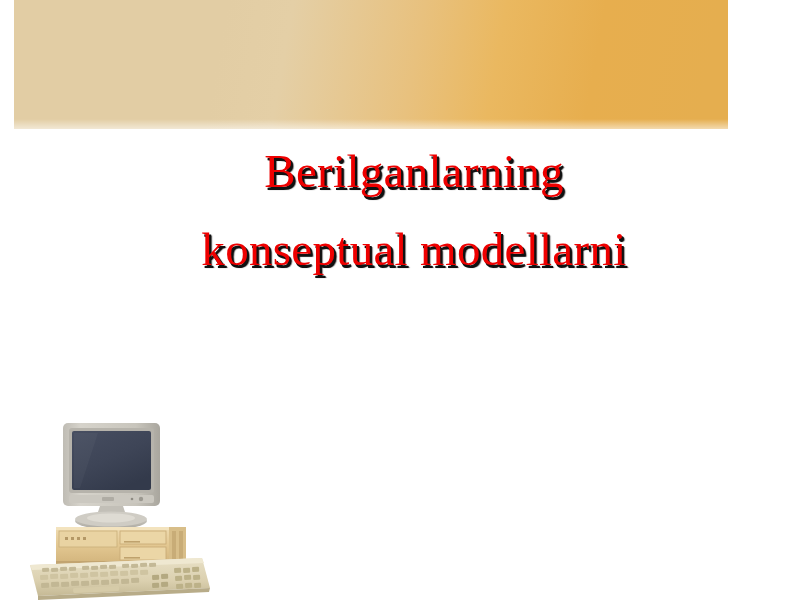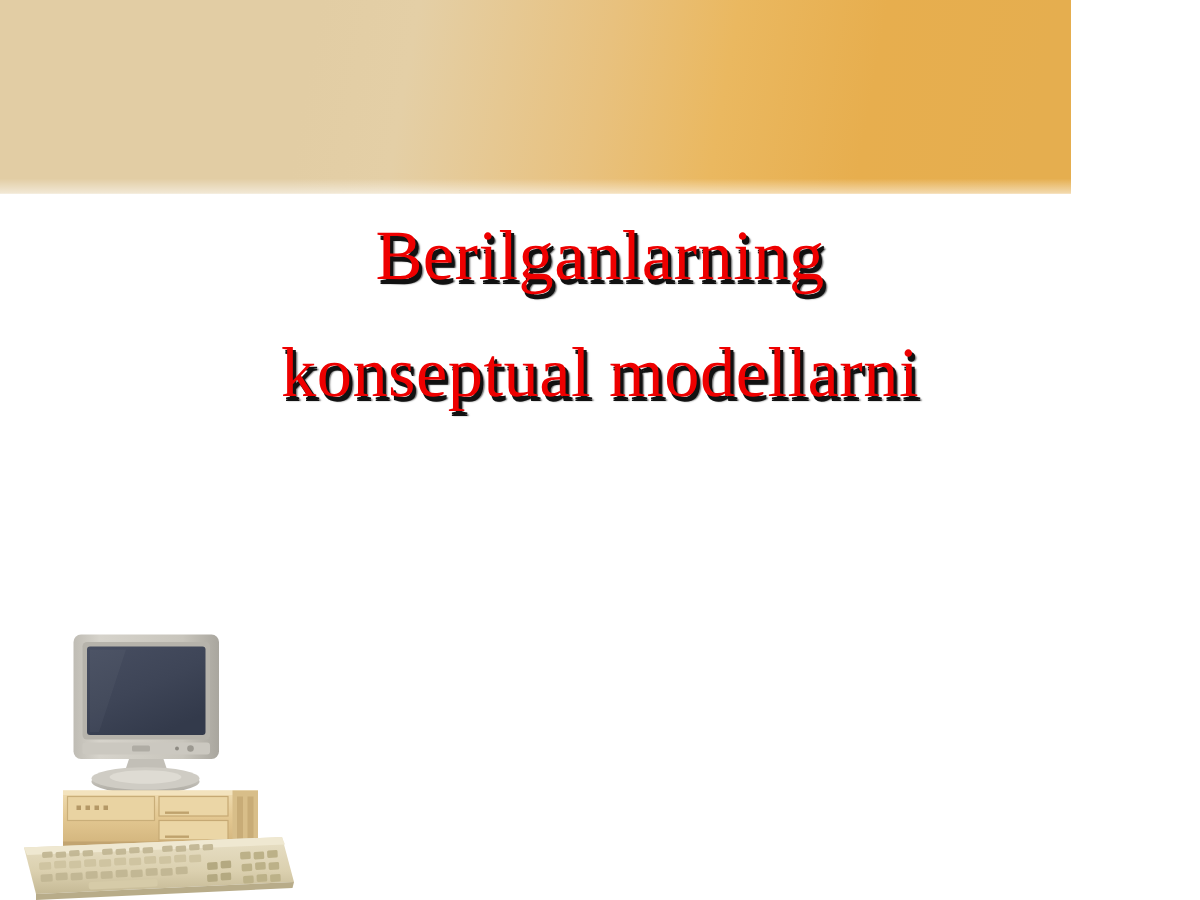--- a/index.html
+++ b/index.html
@@ -9,20 +9,21 @@
   }
   body {
     font-family: "Liberation Serif", "DejaVu Serif", serif;
   }
   .slide {
     position: relative;
     width: 714px;
     height: 600px;
     background: #ffffff;
     overflow: hidden;
+    margin-left: 14px;
   }
 
   
   .header-band {
     position: absolute;
     left: 0;
     top: 0;
     width: 800px;
     height: 129px;
     background: linear-gradient(

